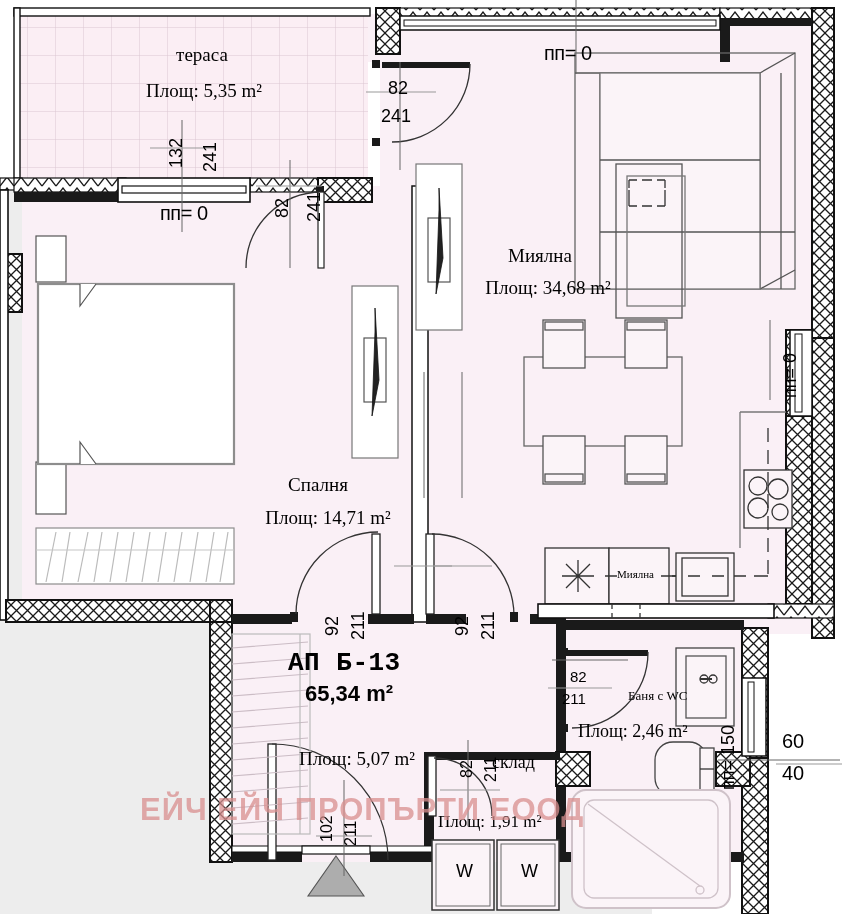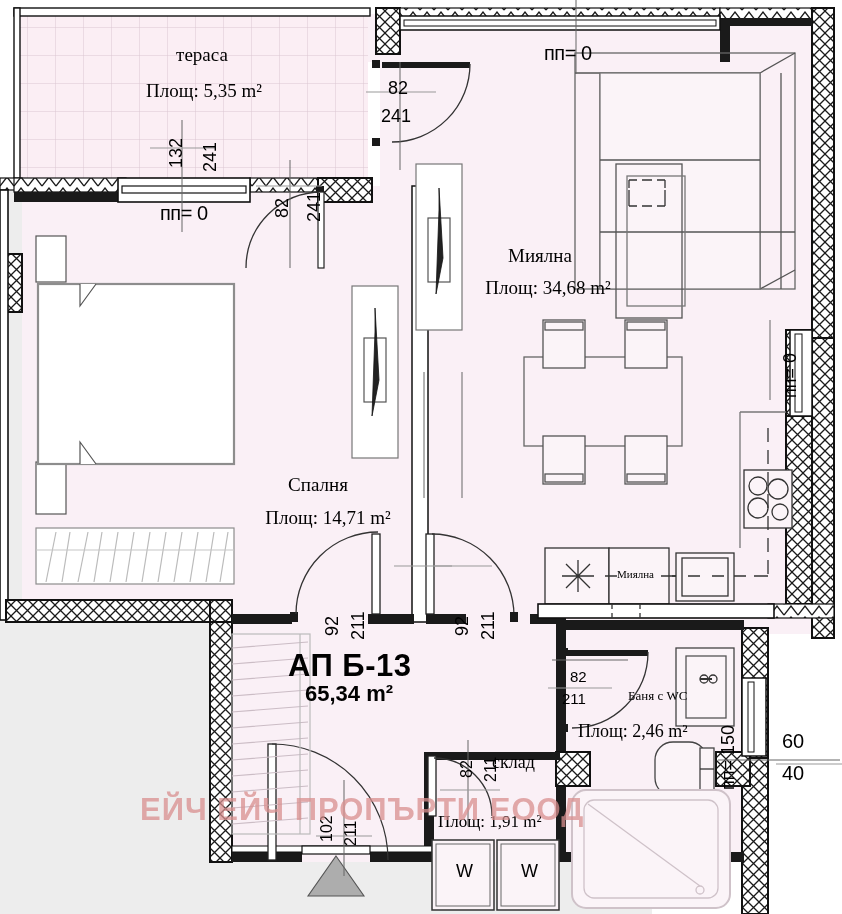--- a/index.html
+++ b/index.html
@@ -8,21 +8,21 @@
   svg{position:absolute;left:0;top:0;}
   .lbl{position:absolute;white-space:nowrap;color:#000;font-family:"Liberation Serif", serif;}
   .room-name{font-size:19px;text-align:center;}
   .room-area{font-size:19px;text-align:center;}
   .small-name{font-size:13px;margin-left:20px;}
   .small-area{font-size:18px;}
   .dim{font-size:18px;font-family:"Liberation Sans", sans-serif;}
   .dim-v{font-size:18px;font-family:"Liberation Sans", sans-serif;transform-origin:0 0;transform:rotate(-90deg);}
   .pp{font-size:20px;font-family:"Liberation Sans", sans-serif;letter-spacing:-0.5px;}
   .pp-v{font-size:18px;font-family:"Liberation Sans", sans-serif;transform-origin:0 0;transform:rotate(-90deg);}
-  .apt-id{font-size:31px;font-weight:bold;font-family:Liberation Sans, sans-serif;letter-spacing:0.5px;}
+  .apt-id{font-size:26px;font-weight:bold;font-family:Liberation Mono, monospace;letter-spacing:0.5px;}
   .apt-area{font-size:22px;font-weight:bold;font-family:"Liberation Sans", sans-serif;}
   .edge-num{font-size:20px;font-family:"Liberation Sans", sans-serif;}
   .watermark{position:absolute;font-size:31px;font-weight:bold;font-family:"Liberation Sans", sans-serif;
              color:#d98f8f;opacity:.75;letter-spacing:1px;white-space:nowrap;}
   .miq{font-size:11px;font-family:Liberation Serif, serif;}
 </style>
 </head>
 <body>
 
 <div id="plan">
@@ -322,20 +322,21 @@
 
 <div class="lbl room-name" style="left:480px;top:245px;width:120px;">Миялна</div>
 <div class="lbl room-area" style="left:458px;top:277px;width:180px;">Площ: 34,68 m²</div>
 
 <div class="lbl room-name" style="left:258px;top:474px;width:120px;">Спалня</div>
 <div class="lbl room-area" style="left:238px;top:507px;width:180px;">Площ: 14,71 m²</div>
 
 <div class="lbl apt-id" style="left:288px;top:648px;">АП Б-13</div>
 <div class="lbl apt-area" style="left:305px;top:681px;">65,34 m²</div>
 
+<div class="lbl room-area" style="left:283px;top:748px;width:148px;">Площ: 5,07 m²</div>
 
 <div class="lbl small-name" style="left:608px;top:688px;">Баня с WC</div>
 <div class="lbl small-area" style="left:578px;top:721px;">Площ: 2,46 m²</div>
 
 <div class="lbl miq" style="left:492px;top:752px;font-size:18px;">склад</div>
 <div class="lbl small-area" style="left:438px;top:812px;font-size:17px;">Площ: 1,91 m²</div>
 
 <div class="lbl miq" style="left:617px;top:568px;">Миялна</div>
 
 <div class="lbl" style="left:456px;top:861px;font-size:18px;font-family:'Liberation Sans',sans-serif;">W</div>

